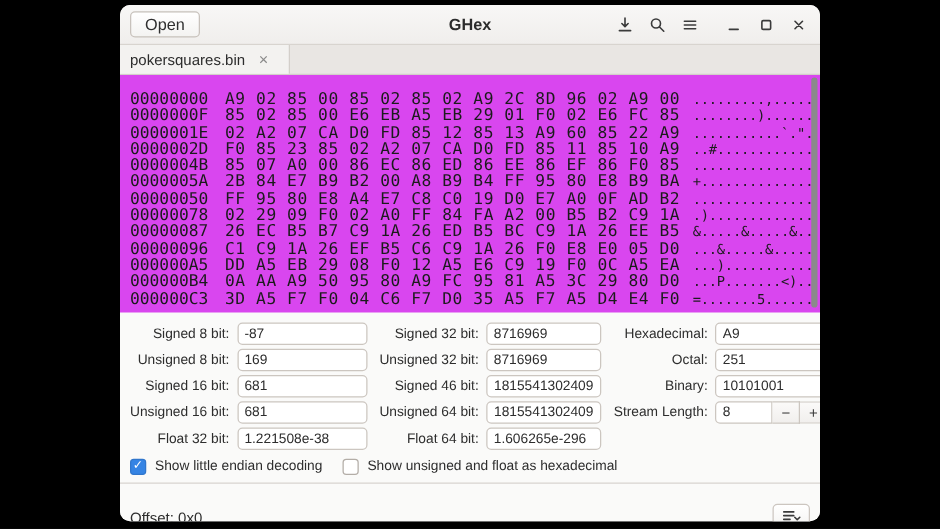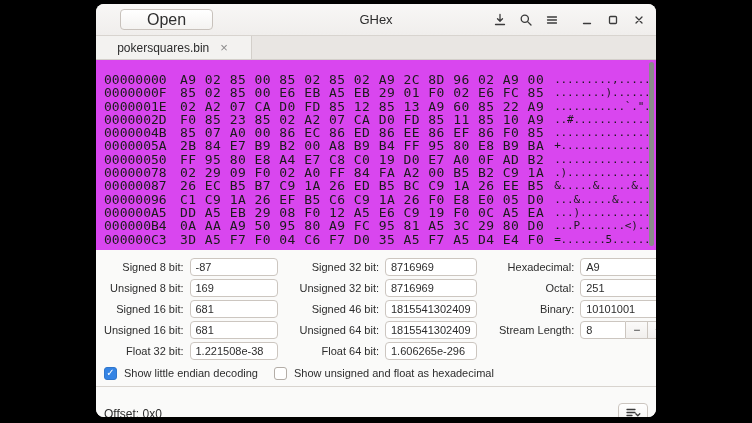--- a/index.html
+++ b/index.html
@@ -7,57 +7,57 @@
     font-family:"Liberation Sans","DejaVu Sans",sans-serif;}
   .stage{position:relative;width:752px;height:423px;background:#000}
 
   .window{position:absolute;left:96px;top:4px;width:560px;height:413px;
     background:#fafaf9;border-radius:8px;overflow:hidden;
     display:flex;flex-direction:column;box-shadow:0 1px 4px rgba(0,0,0,.8)}
 
   
   .titlebar{flex:0 0 32px;background:linear-gradient(#f8f7f6,#f0eeec);
     border-bottom:1px solid #d8d4cf;display:flex;align-items:center;position:relative}
-  .open-btn{margin-left:24px;height:21px;padding:0 26px;font-size:16px;color:#2f2f2f;
+  .open-btn{margin-left:8px;height:21px;padding:0 11px;font-size:13px;color:#2f2f2f;
     background:linear-gradient(#ffffff,#f4f3f1);border:1px solid #c8c2bc;border-radius:4px}
   .win-title{position:absolute;left:50%;transform:translateX(-50%);
-    font-size:13px;font-weight:normal;color:#2c2c2c}
+    font-size:13px;font-weight:bold;color:#2c2c2c}
   .tb-icons{margin-left:auto;margin-right:7px;display:flex;align-items:center;gap:5px}
   .tb-btn{width:21px;height:21px;border:none;background:transparent;border-radius:4px;
     display:flex;align-items:center;justify-content:center;padding:0}
   .tb-btn.winctl-first{margin-left:9px}
   .tb-btn svg{display:block}
 
   
   .tabbar{flex:0 0 24px;background:#e9e6e3;border-bottom:1px solid #d3cfca;display:flex}
-  .tab{width:156px;background:#f3f2f0;border-right:1px solid #d3cfca;
-    display:flex;align-items:center;justify-content:center;gap:9px;
+  .tab{width:136px;background:#f3f2f0;border-right:1px solid #d3cfca;
+    display:flex;align-items:center;gap:9px;
     font-size:12px;color:#2c2c2c;padding:0 8px}
   .tab-close{border:none;background:none;color:#8a8a8a;font-size:13px;line-height:1;padding:0 2px}
 
   
   .hexview{flex:0 0 190px;background:#d946ef;position:relative;
     padding:13px 0 0 8px;overflow:hidden;
     font-family:"DejaVu Sans Mono","Liberation Mono",monospace;color:#1b1b1b}
   .hexrow{display:flex;height:13.3px;line-height:13.3px;white-space:pre}
   .off{width:64px;font-size:13px}
   .bytes{margin-left:12px;font-size:13px;letter-spacing:.45px;white-space:pre}
   .ascii{margin-left:10px;font-size:11px;letter-spacing:-.2px;white-space:pre}
   .vscroll{position:absolute;right:2px;top:2px;width:5px;height:184px;
     border-radius:3px;background:#8a8a8a}
 
   
-  .decode{flex:0 0 110px;padding:8px 6px 0 8px;display:flex;gap:22px;background:#fafaf9}
+  .decode{flex:0 0 110px;padding:8px 6px 0 8px;display:flex;gap:10px;background:#fafaf9}
   .dcol{display:grid;grid-template-columns:max-content max-content;
     gap:3px 6px;align-content:start}
   .dcol [data-repeat], .dfield{display:contents}
   .dlabel{align-self:center;justify-self:end;font-size:11px;color:#2d2d2d;white-space:nowrap}
   .dinput{height:18px;border:1px solid #ccc6c0;border-radius:4px;background:#fff;
     font-size:11px;font-family:inherit;color:#2d2d2d;padding:0 5px;outline:none}
-  .c1 .dinput{width:88px}.c2 .dinput{width:92px}.c3 .dinput{width:90px}
+  .c1 .dinput{width:104px}.c2 .dinput{width:92px}.c3 .dinput{width:90px}
   .spin{display:flex;align-items:stretch;height:18px}
   .spin .dinput{width:46px;border-radius:4px 0 0 4px}
   .spin-btn{width:22px;border:1px solid #ccc6c0;border-left:none;
     background:linear-gradient(#fbfaf9,#f1efed);font-size:12px;color:#3a3a3a;
     line-height:1;padding:0}
   .spin-btn:last-child{border-radius:0 4px 4px 0}
 
   
   .checks{flex:0 0 26px;display:flex;align-items:center;gap:16px;
     padding:0 8px;background:#fafaf9}

